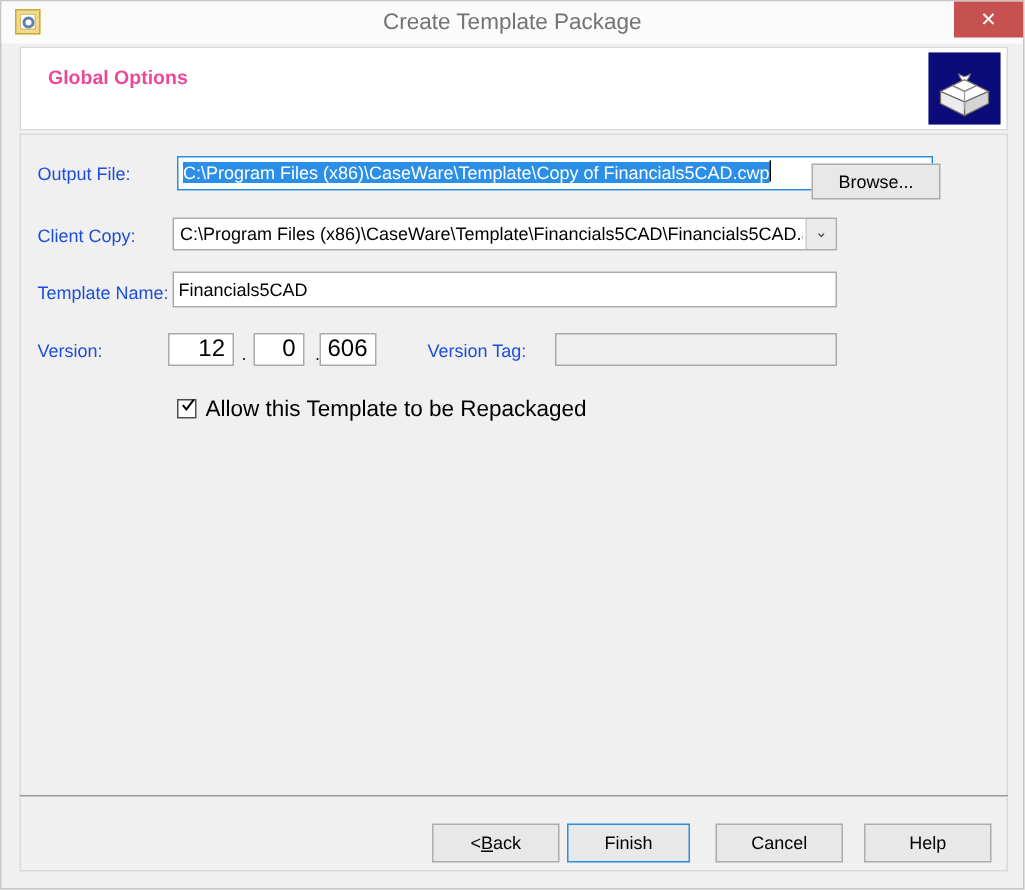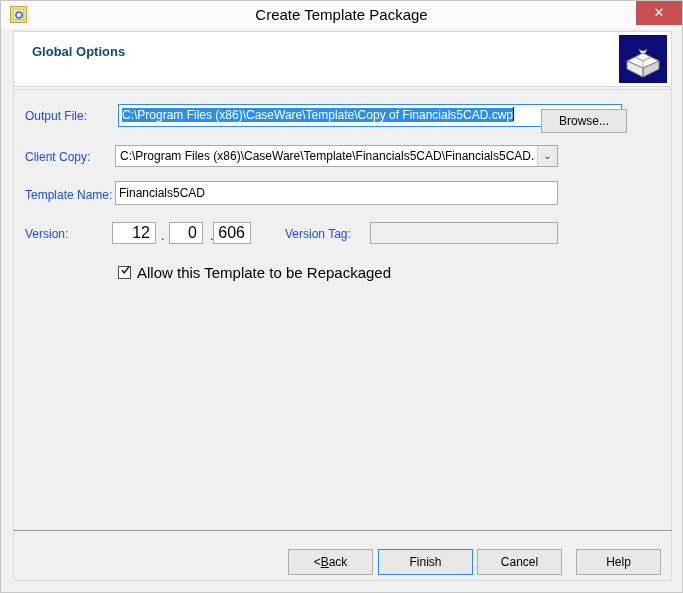--- a/index.html
+++ b/index.html
@@ -61,21 +61,21 @@
     box-sizing: border-box;
   }
   .title-text {
     position: absolute;
     left: 0; top: 0;
     width: 681px;
     height: 28px;
     line-height: 28px;
     text-align: center;
     font-size: 15px;
-    color: #000000;
+    color: #737373;
   }
   .close-btn {
     position: absolute;
     right: 0px; top: 0px;
     width: 46px;
     height: 24px;
     background: #c75050;
     color: #ffffff;
     font-size: 13px;
     line-height: 24px;
@@ -91,21 +91,21 @@
     height: 56px;
     background: #ffffff;
     border: 1px solid #d9d9d9;
     box-sizing: border-box;
   }
   .header-title {
     position: absolute;
     left: 18px; top: 12px;
     font-size: 13px;
     font-weight: bold;
-    color: #0c4a6e;
+    color: #ec4899;
   }
   .pkg-icon {
     position: absolute;
     right: 4px; top: 3px;
     width: 48px; height: 48px;
     background: #0b0b7a;
     overflow: hidden;
   }
 
   
@@ -350,21 +350,21 @@
     </div>
     <div class="chk-label">Allow this Template to be Repackaged</div>
   </div>
 
   <div class="sep-line"></div>
   <div class="footer-panel"></div>
 
   <div class="btn" style="left:287px; top:548px; width:85px; height:26px; line-height:24px;">
     <span><span>&lt; </span><span class="uline">B</span><span>ack</span></span>
   </div>
-  <div class="btn default" style="left:377px; top:548px; width:95px; height:26px; line-height:24px;">
+  <div class="btn default" style="left:377px; top:548px; width:82px; height:26px; line-height:24px;">
     <span>Finish</span>
   </div>
   <div class="btn" style="left:476px; top:548px; width:85px; height:26px; line-height:24px;">
     <span>Cancel</span>
   </div>
   <div class="btn" style="left:575px; top:548px; width:85px; height:26px; line-height:24px;">
     <span>Help</span>
   </div>
 
 </div>

